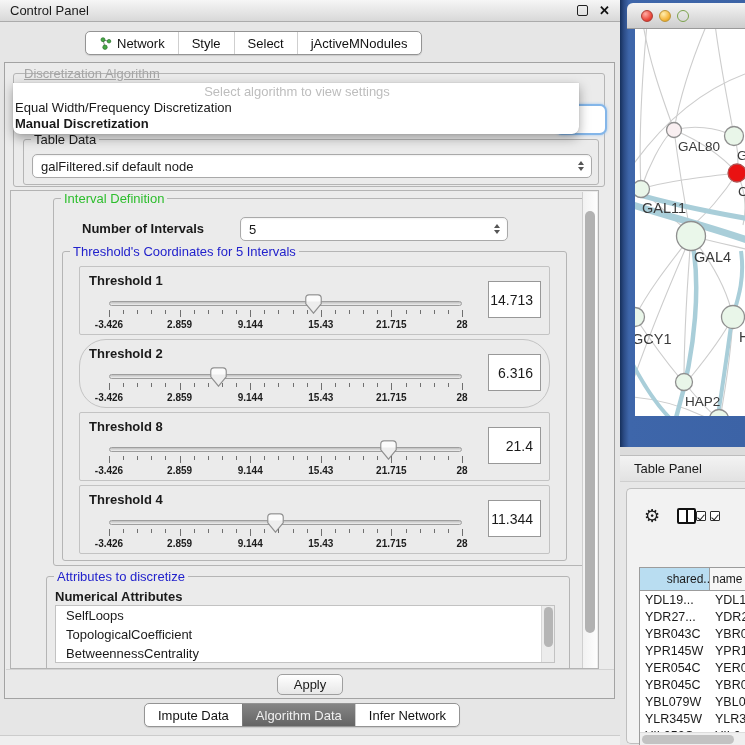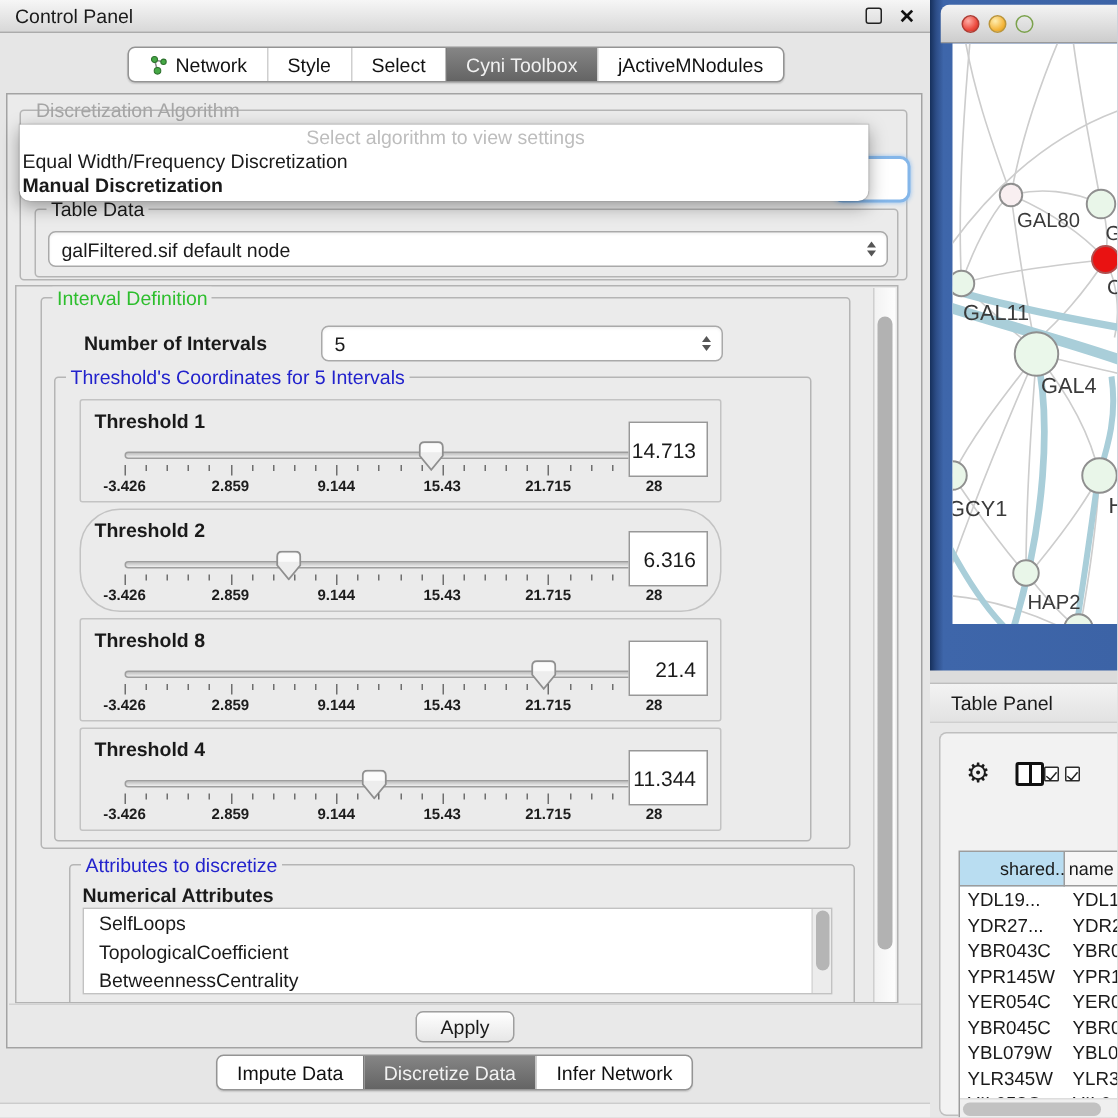--- a/index.html
+++ b/index.html
@@ -24,21 +24,21 @@
 .tabstrip .tab.selected { background:linear-gradient(#858585,#646464); color:#f1f1f1; border-left-color:#7a7a7a; }
 .cp-tabs { top:31px; left:85px; }
 .cp-bottom-tabs { top:703px; left:144px; }
 
 .cp-main { position:absolute; left:4px; top:62px; width:611px; height:637px;
   background:#ebebeb; border:1px solid #a3a3a3; }
 
 
 .jgroup { position:absolute; border:1px solid #b5b5b5; border-radius:3px; }
 .jtitle { position:absolute; top:-8px; left:7px; background:#ebebeb; padding:0 3px; font-size:13px; line-height:15px; white-space:nowrap; }
-.jtitle.gray { color:#a6a6a6; }
+.jtitle.gray { color:#a6a6a6;text-decoration:underline; }
 .jtitle.green { color:#2dbe2d; }
 .jtitle.blue { color:#2222cc; }
 .jtitle.dark { color:#1a1a1a; }
 
 
 .combo { position:absolute; background:#fff; border:1px solid #a9a9a9; border-radius:5px;
   display:flex; align-items:center; padding:0 20px 0 8px; font-size:13px; box-shadow:inset 0 1px 2px rgba(0,0,0,0.06); }
 .combo .spin { position:absolute; right:7px; top:50%; transform:translateY(-50%); display:flex; flex-direction:column; align-items:center; gap:2px; }
 .combo .spin .up { width:0; height:0; border-left:3.5px solid transparent; border-right:3.5px solid transparent; border-bottom:4.5px solid #555; }
 .combo .spin .down { width:0; height:0; border-left:3.5px solid transparent; border-right:3.5px solid transparent; border-top:4.5px solid #555; }
@@ -56,21 +56,21 @@
 .popup-row.bold { font-weight:bold; }
 
 
 .scrollpane { position:absolute; left:5px; top:127px; width:589px; height:479px;
   border:1px solid #b3b3b3; background:#ebebeb; overflow:hidden; }
 .v-scrollbar { position:absolute; right:1px; top:1px; width:15px; height:477px;
   background:linear-gradient(90deg,#f2f2f2,#fdfdfd); border-left:1px solid #cfcfcf; }
 .v-scrollbar .thumb { position:absolute; left:2px; top:19px; width:10px; height:422px; background:#b2b2b2; border-radius:6px; }
 
 
-.t-panel { position:absolute; left:16px; width:428px; height:69px; border:1px solid #c3c3c3; border-radius:2px; background:#ebebeb; }
+.t-panel { position:absolute; left:16px; width:471px; height:69px; border:1px solid #c3c3c3; border-radius:2px; background:#ebebeb; }
 .t-label { position:absolute; left:9px; top:6px; font-size:13px; font-weight:bold; }
 .slider-scale { position:absolute; left:29px; top:28px; width:353px; height:38px; }
 .track { position:absolute; left:0; right:0; top:6px; height:5px; border:1px solid #9e9e9e; border-radius:3px;
   background:linear-gradient(#bfbfbf,#efefef); }
 .thumb-svg { position:absolute; top:-1px; width:17px; height:20px; }
 .ticks { position:absolute; left:0; right:0; top:15px; height:8px; }
 .ticks .tick { position:absolute; top:0; width:1px; height:4px; background:#6f6f6f; }
 .ticks .tick.major { height:7px; }
 .tick-labels { position:absolute; left:0; right:0; top:24px; height:12px; }
 .tick-labels span { position:absolute; transform:translateX(-50%); font-size:10px; font-weight:bold; color:#1c1c1c; white-space:nowrap; }
@@ -153,23 +153,20 @@
           <circle cx="6" cy="10.2" r="2.2" fill="#45a845" stroke="#2c702c" stroke-width="0.7"></circle>
         </svg>
         <span>Network</span>
       </div>
       <div class="tab">
         <span>Style</span>
       </div>
       <div class="tab">
         <span>Select</span>
       </div>
-      <div class="tab selected">
-        <span>Cyni Toolbox</span>
-      </div>
       <div class="tab">
         <span>jActiveMNodules</span>
       </div>
     </div>
 
     <div class="cp-main">
 
       <div class="jgroup" style="left:8px; top:10px; width:592px; height:114px;">
         <span class="jtitle gray" style="background:transparent;">Discretization Algorithm</span>
         <div class="combo-fragment"></div>
@@ -187,21 +184,21 @@
       </div>
 
       <div class="popup">
         <div class="popup-row placeholder">Select algorithm to view settings</div>
         <div class="popup-row">Equal Width/Frequency Discretization</div>
         <div class="popup-row bold">Manual Discretization</div>
       </div>
 
       <div class="scrollpane">
 
-        <div class="jgroup" style="left:16px; top:7px; width:540px; height:368px;">
+        <div class="jgroup" style="left:42px; top:7px; width:540px; height:368px;">
           <span class="jtitle green">Interval Definition</span>
 
           <span style="position:absolute; left:28px; top:22px; font-size:13px; font-weight:bold;">Number of Intervals</span>
           <div class="combo" style="left:186px; top:18px; width:268px; height:24px;">
             <span>5</span>
             <span class="spin">
                 <span class="up"></span>
                 <span class="down"></span>
               </span>
           </div>
@@ -424,21 +421,21 @@
       <div class="apply-strip">
         <div class="apply-btn">Apply</div>
       </div>
     </div>
 
     <div class="tabstrip cp-bottom-tabs">
       <div class="tab">
         <span>Impute Data</span>
       </div>
       <div class="tab selected">
-        <span>Discretize Data</span>
+        <span>Algorithm Data</span>
       </div>
       <div class="tab">
         <span>Infer Network</span>
       </div>
     </div>
 
     <div class="cp-bottom-strip"></div>
   </div>
 
   <div class="net-window">

